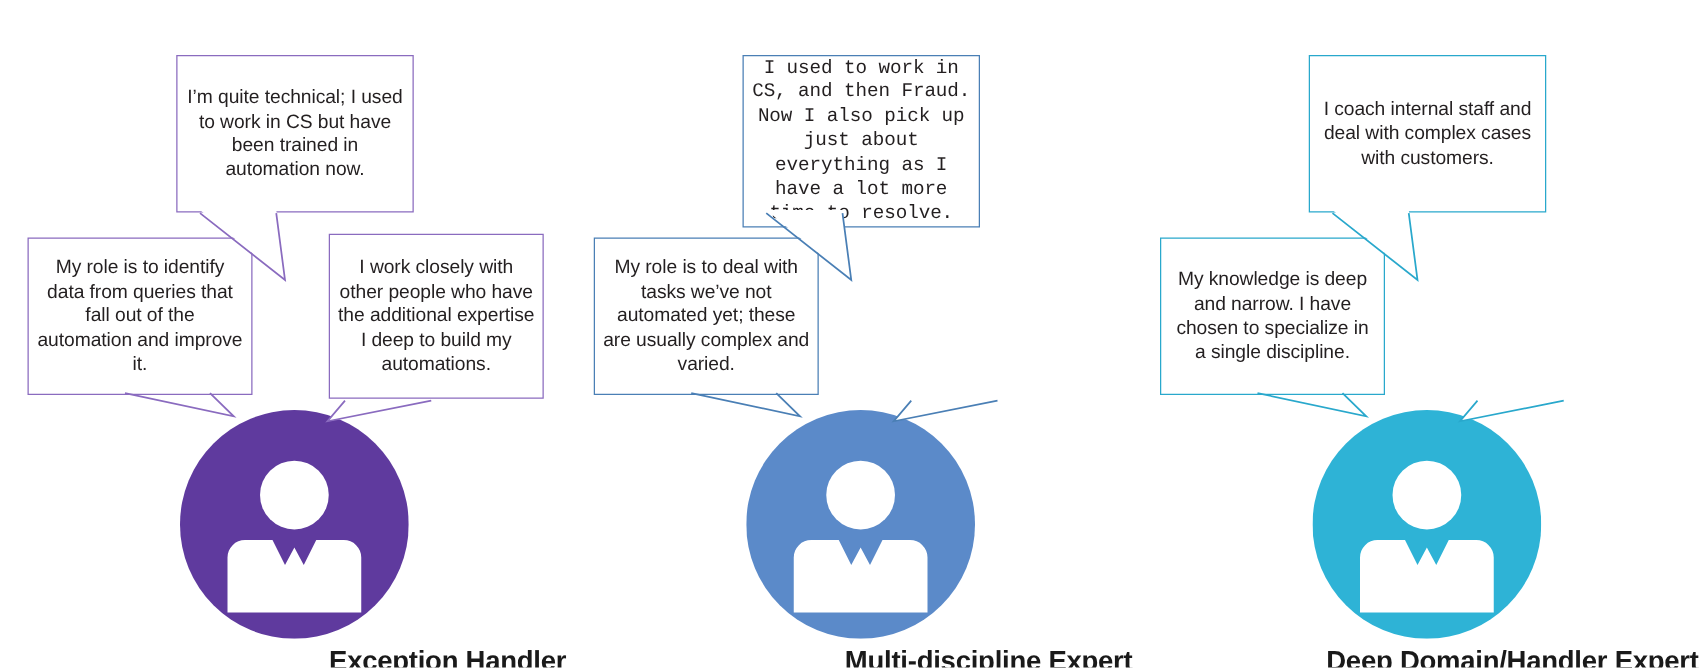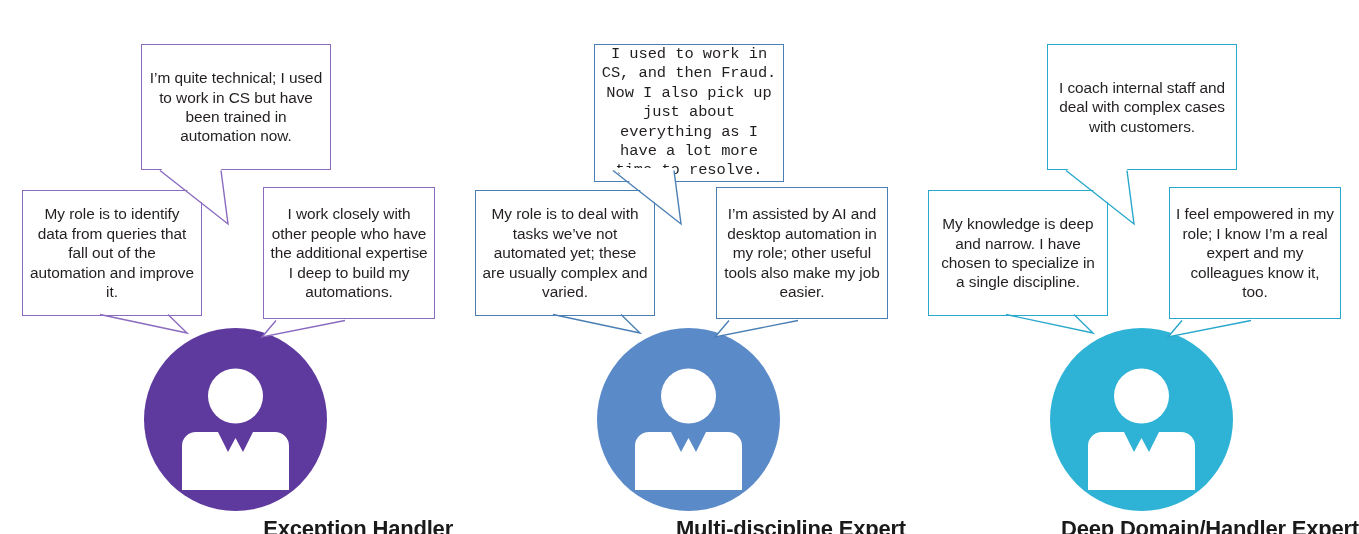--- a/index.html
+++ b/index.html
@@ -153,23 +153,20 @@
   <div class="persona" id="persona-1">
 
     <div class="bubble bubble-top" id="p1-top" style="border-color: rgb(74, 127, 181); font-family: Liberation Mono, monospace;">
       <span class="txt">I used to work in CS, and then Fraud. Now I also pick up just about everything as I have a lot more time to resolve.</span>
     </div>
 
     <div class="bubble bubble-left" id="p1-left" style="border-color: rgb(74, 127, 181);">
       <span class="txt">My role is to deal with tasks we’ve not automated yet; these are usually complex and varied.</span>
     </div>
 
-    <div class="bubble bubble-right" id="p1-right" style="border-color: rgb(74, 127, 181);">
-      <span class="txt">I’m assisted by AI and desktop automation in my role; other useful tools also make my job easier.</span>
-    </div>
 
     <svg class="tails" id="p1-tails" viewBox="0 0 453 534">
       <polygon points="160,140 221,140 228,196" fill="#ffffff" stroke="none"></polygon>
       <polyline points="160,142.5 228,196 221,142.5" fill="none" stroke="#4a7fb5" stroke-width="1.4"></polyline>
       <polygon points="100,288 168,288 187,305" fill="#ffffff" stroke="none"></polygon>
       <polyline points="100,286.5 187,305 168,286.5" fill="none" stroke="#4a7fb5" stroke-width="1.4"></polyline>
       <polygon points="345,294 276,294 262,309" fill="#ffffff" stroke="none"></polygon>
       <polyline points="345,292.5 262,309 276,292.5" fill="none" stroke="#4a7fb5" stroke-width="1.4"></polyline>
     </svg>
 
@@ -187,23 +184,20 @@
   <div class="persona" id="persona-2">
 
     <div class="bubble bubble-top" id="p2-top" style="border-color: rgb(41, 168, 204);">
       <span class="txt">I coach internal staff and deal with complex cases with customers.</span>
     </div>
 
     <div class="bubble bubble-left" id="p2-left" style="border-color: rgb(41, 168, 204);">
       <span class="txt">My knowledge is deep and narrow. I have chosen to specialize in a single discipline.</span>
     </div>
 
-    <div class="bubble bubble-right" id="p2-right" style="border-color: rgb(41, 168, 204);">
-      <span class="txt">I feel empowered in my role; I know I’m a real expert and my colleagues know it, too.</span>
-    </div>
 
     <svg class="tails" id="p2-tails" viewBox="0 0 453 534">
       <polygon points="160,140 221,140 228,196" fill="#ffffff" stroke="none"></polygon>
       <polyline points="160,142.5 228,196 221,142.5" fill="none" stroke="#29a8cc" stroke-width="1.4"></polyline>
       <polygon points="100,288 168,288 187,305" fill="#ffffff" stroke="none"></polygon>
       <polyline points="100,286.5 187,305 168,286.5" fill="none" stroke="#29a8cc" stroke-width="1.4"></polyline>
       <polygon points="345,294 276,294 262,309" fill="#ffffff" stroke="none"></polygon>
       <polyline points="345,292.5 262,309 276,292.5" fill="none" stroke="#29a8cc" stroke-width="1.4"></polyline>
     </svg>
 

